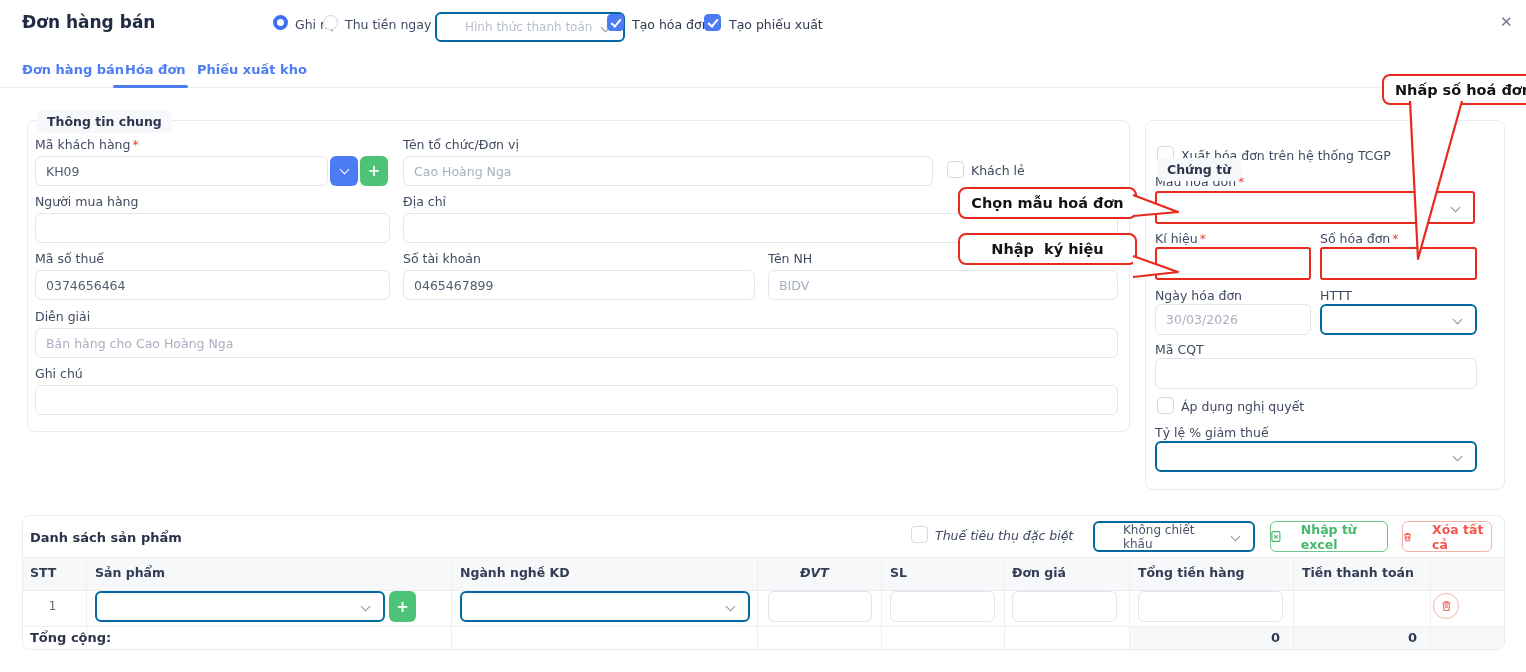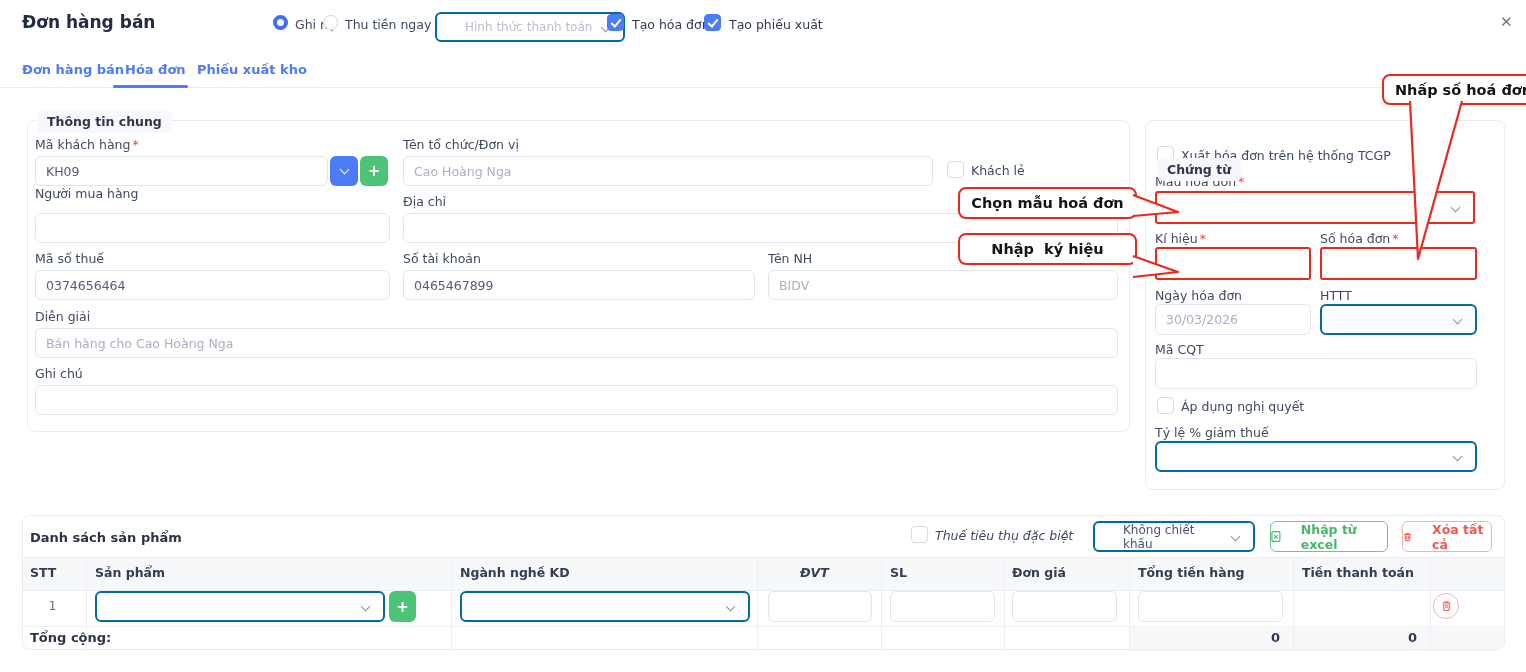--- a/index.html
+++ b/index.html
@@ -77,21 +77,21 @@
 <div class="sqbtn greenbtn" style="left:360px; top:156px;">
     <span>+</span>
   </div>
 
 <div class="lbl" style="left:403px; top:137px;">Tên tổ chức/Đơn vị</div>
 <input class="inp dis" style="left: 403px; top: 156px; width: 530px;" value="Cao Hoàng Nga">
 
 <div class="chk" style="left:947px; top:161px;"></div>
 <div class="lbl" style="left:971px; top:163px;">Khách lẻ</div>
 
-<div class="lbl" style="left:35px; top:186px;">Người mua hàng</div>
+<div class="lbl" style="left:35px; top:194px;">Người mua hàng</div>
 <input class="inp" style="left: 35px; top: 213px; width: 355px;">
 
 <div class="lbl" style="left:403px; top:194px;">Địa chỉ</div>
 <input class="inp" style="left: 403px; top: 213px; width: 715px;">
 
 <div class="lbl" style="left:35px; top:251px;">Mã số thuế</div>
 <input class="inp" style="left: 35px; top: 270px; width: 355px;" value="0374656464">
 
 <div class="lbl" style="left:403px; top:251px;">Số tài khoản</div>
 <input class="inp" style="left: 403px; top: 270px; width: 352px;" value="0465467899">

